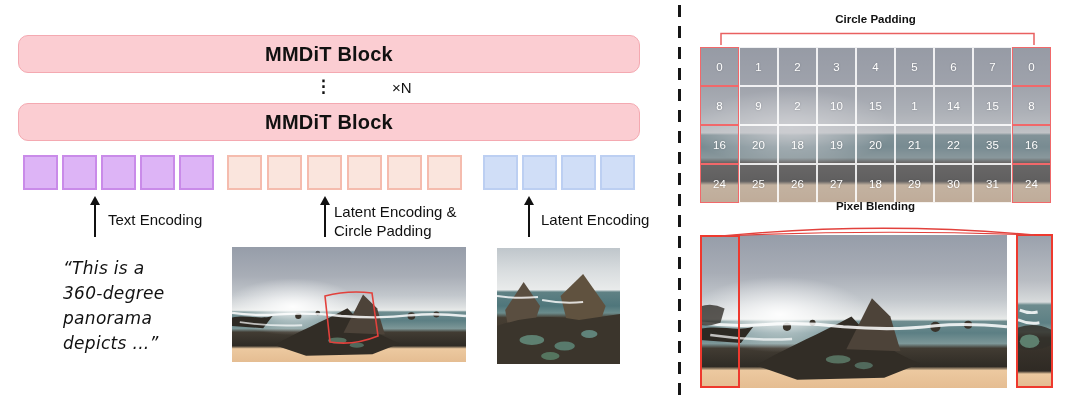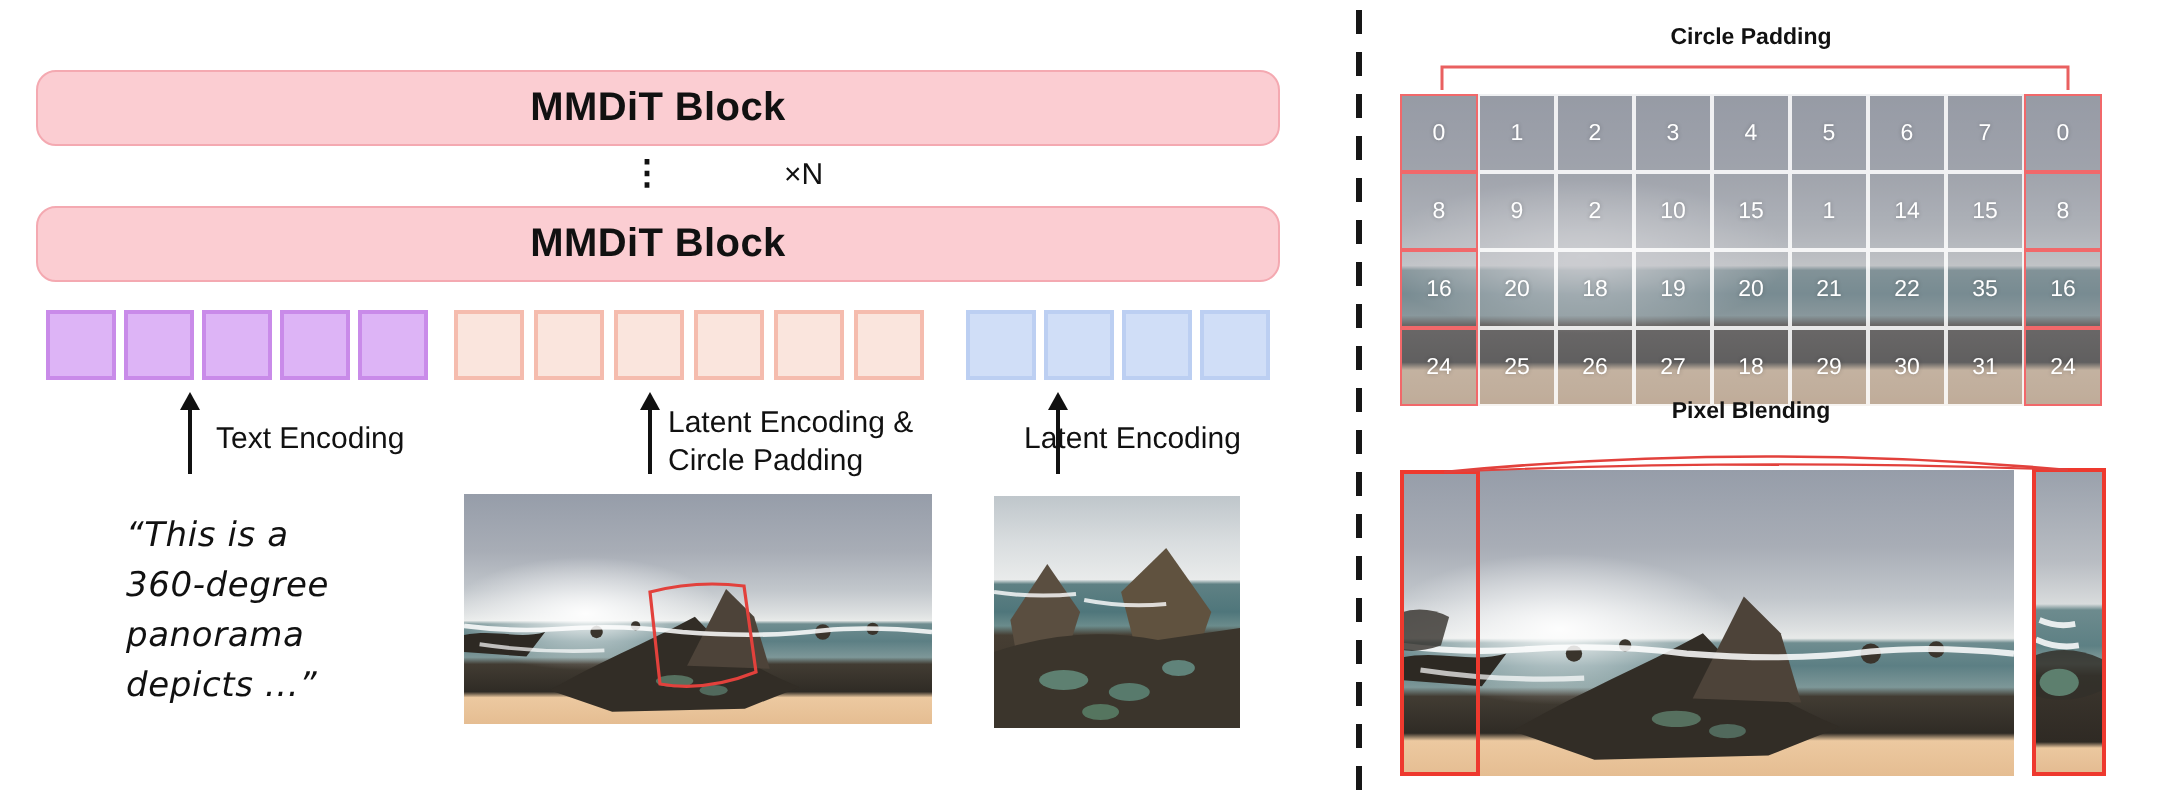--- a/index.html
+++ b/index.html
@@ -123,21 +123,21 @@
   </div>
   <div class="enc-label" style="left:334px;top:202px">
     <div>Latent Encoding &amp;</div>
     <div>Circle Padding</div>
   </div>
 
   <div class="uparrow" style="left:529px">
     <div class="head"></div>
       <div class="shaft"></div>
   </div>
-  <div class="enc-label" style="left:512px;top:210px">Latent Encoding</div>
+  <div class="enc-label" style="left:541px;top:210px">Latent Encoding</div>
 
   <div class="prompt">
     <div>“This is a</div>
     <div>360-degree</div>
     <div>panorama</div>
     <div>depicts ...”</div>
   </div>
 
   <div class="pano" style="left:232px;top:247px;width:234px;height:115px">
     <div class="art-main"></div>

